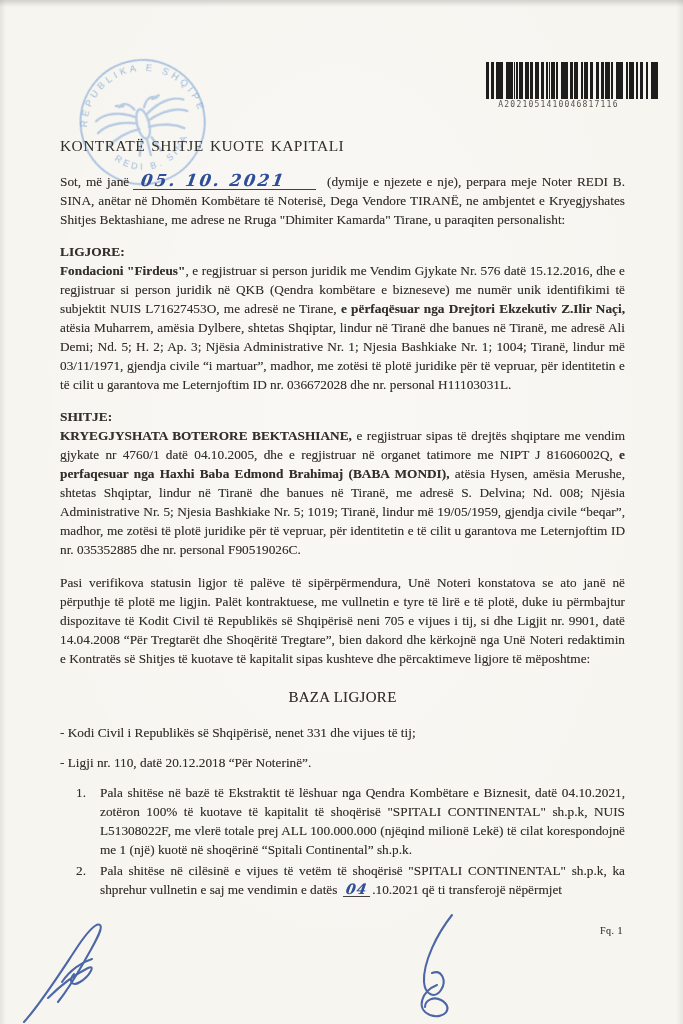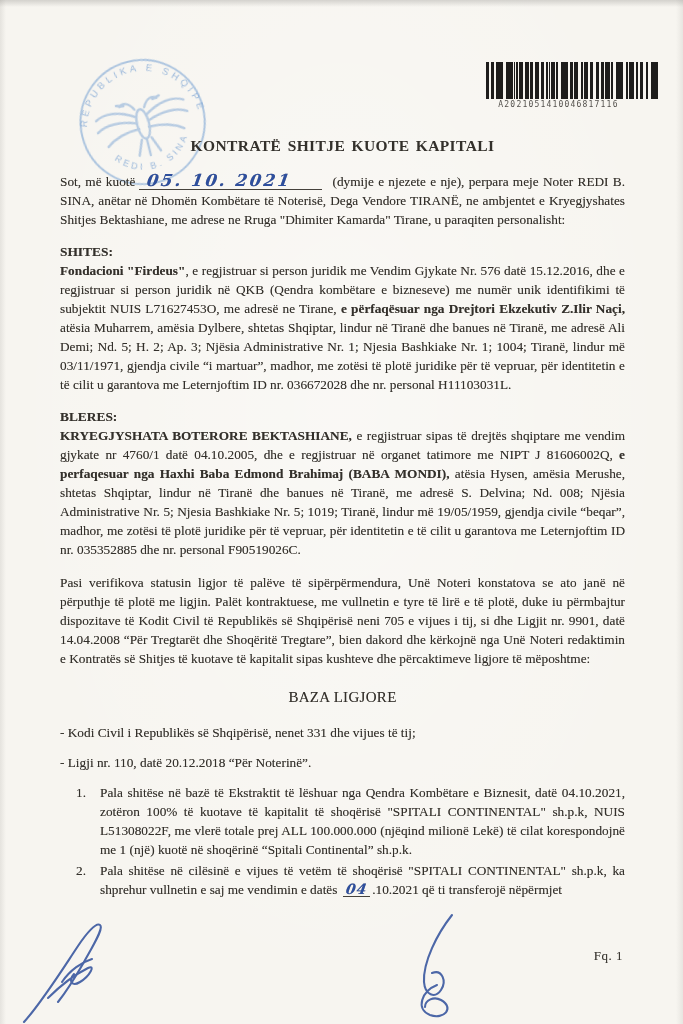--- a/index.html
+++ b/index.html
@@ -12,22 +12,22 @@
   .page::before{
     content:""; position:absolute; inset:0; pointer-events:none;
     background:
       linear-gradient(180deg, rgba(120,118,114,.28), rgba(120,118,114,0) 7px),
       linear-gradient(90deg, rgba(120,118,114,.14), rgba(120,118,114,0) 6px),
       linear-gradient(270deg, rgba(120,118,114,.12), rgba(120,118,114,0) 7px),
       radial-gradient(ellipse at 50% 40%, rgba(255,255,255,.35), rgba(0,0,0,0) 70%);
   }
   .content{ position:relative; padding:137px 58px 0 60px; }
   .title{
-    margin:0 0 17px 0; text-align:center;
-    font-size:15.5px; font-weight:bold; letter-spacing:.4px; word-spacing:2px;
+    margin:0 0 17px 0; 
+    font-size:15.5px; font-weight:normal; letter-spacing:.4px; word-spacing:2px;
   }
   .para{
     margin:0; text-align:justify;
     font-size:13.3px; line-height:19px;
     text-shadow:0 0 .5px rgba(70,64,58,.45);
   }
   .sect-heading{
     margin:13px 0 0 0; font-size:13.4px; font-weight:bold; line-height:19px;
     text-shadow:0 0 .5px rgba(70,64,58,.45);
   }
@@ -78,21 +78,21 @@
   }
   .barcode-text{
     margin-top:1px; font-family:"DejaVu Sans Mono", monospace;
     font-size:8px; letter-spacing:1.2px; color:#53504c;
   }
   
   .sig{ position:absolute; pointer-events:none; }
   .sig-left{ left:18px; top:918px; }
   .sig-right{ left:392px; top:912px; }
   .page-num{
-    position:absolute; right:60px; top:948px; font-size:13px; color:#3b3833;
+    position:absolute; right:60px; top:925px; font-size:10px; color:#3b3833;
     letter-spacing:.5px; text-shadow:0 0 .5px rgba(70,64,58,.4);
   }
 </style>
 </head>
 <body>
 
 <div class="page">
 
   <div class="stamp">
     <svg width="150" height="175" viewBox="0 0 150 175">
@@ -125,26 +125,26 @@
   </div>
 
   <div class="barcode-wrap">
     <div class="bars"></div>
     <div class="barcode-text">A2021051410046817116</div>
   </div>
 
   <div class="content">
     <h1 class="title">KONTRATË SHITJE KUOTE KAPITALI</h1>
 
-    <p class="para"><span>Sot, më kuotë</span><span class="writein"><span class="hand">05. 10. 2021</span></span><span> (dymije e njezete e nje), perpara meje Noter REDI B. SINA, anëtar në Dhomën Kombëtare të Noterisë, Dega Vendore TIRANË, ne ambjentet e Kryegjyshates Shitjes Bektashiane, me adrese ne Rruga "Dhimiter Kamarda" Tirane, u paraqiten personalisht:</span></p>
+    <p class="para"><span>Sot, më janë</span><span class="writein"><span class="hand">05. 10. 2021</span></span><span> (dymije e njezete e nje), perpara meje Noter REDI B. SINA, anëtar në Dhomën Kombëtare të Noterisë, Dega Vendore TIRANË, ne ambjentet e Kryegjyshates Shitjes Bektashiane, me adrese ne Rruga "Dhimiter Kamarda" Tirane, u paraqiten personalisht:</span></p>
 
-    <div class="sect-heading">SHITES:</div>
+    <div class="sect-heading">LIGJORE:</div>
     <p class="para"><b>Fondacioni "Firdeus"</b><span>, e regjistruar si person juridik me Vendim Gjykate Nr. 576 datë 15.12.2016, dhe e regjistruar si person juridik në QKB (Qendra kombëtare e bizneseve) me numër unik identifikimi të subjektit NUIS L71627453O, me adresë ne Tirane, </span><b>e përfaqësuar nga Drejtori Ekzekutiv Z.Ilir Naçi,</b><span> atësia Muharrem, amësia Dylbere, shtetas Shqiptar, lindur në Tiranë dhe banues në Tiranë, me adresë Ali Demi; Nd. 5; H. 2; Ap. 3; Njësia Administrative Nr. 1; Njesia Bashkiake Nr. 1; 1004; Tiranë, lindur më 03/11/1971, gjendja civile “i martuar”, madhor, me zotësi të plotë juridike për të vepruar, për identitetin e të cilit u garantova me Leternjoftim ID nr. 036672028 dhe nr. personal H11103031L.</span></p>
 
-    <div class="sect-heading">BLERES:</div>
+    <div class="sect-heading">SHITJE:</div>
     <p class="para"><b>KRYEGJYSHATA BOTERORE BEKTASHIANE,</b><span> e regjistruar sipas të drejtës shqiptare me vendim gjykate nr 4760/1 datë 04.10.2005, dhe e regjistruar në organet tatimore me NIPT J 81606002Q, </span><b>e perfaqesuar nga Haxhi Baba Edmond Brahimaj (BABA MONDI),</b><span> atësia Hysen, amësia Merushe, shtetas Shqiptar, lindur në Tiranë dhe banues në Tiranë, me adresë S. Delvina; Nd. 008; Njësia Administrative Nr. 5; Njesia Bashkiake Nr. 5; 1019; Tiranë, lindur më 19/05/1959, gjendja civile “beqar”, madhor, me zotësi të plotë juridike për të vepruar, për identitetin e të cilit u garantova me Leternjoftim ID nr. 035352885 dhe nr. personal F90519026C.</span></p>
 
     <p class="para" style="margin-top:14px">Pasi verifikova statusin ligjor të palëve të sipërpërmendura, Unë Noteri konstatova se ato janë në përputhje të plotë me ligjin. Palët kontraktuese, me vullnetin e tyre të lirë e të plotë, duke iu përmbajtur dispozitave të Kodit Civil të Republikës së Shqipërisë neni 705 e vijues i tij, si dhe Ligjit nr. 9901, datë 14.04.2008 “Për Tregtarët dhe Shoqëritë Tregtare”, bien dakord dhe kërkojnë nga Unë Noteri redaktimin e Kontratës së Shitjes të kuotave të kapitalit sipas kushteve dhe përcaktimeve ligjore të mëposhtme:</p>
 
     <div class="center-heading">BAZA LIGJORE</div>
 
     <p class="para lb-item">- Kodi Civil i Republikës së Shqipërisë, nenet 331 dhe vijues të tij;</p>
     <p class="para lb-item">- Ligji nr. 110, datë 20.12.2018 “Për Noterinë”.</p>
 
 

